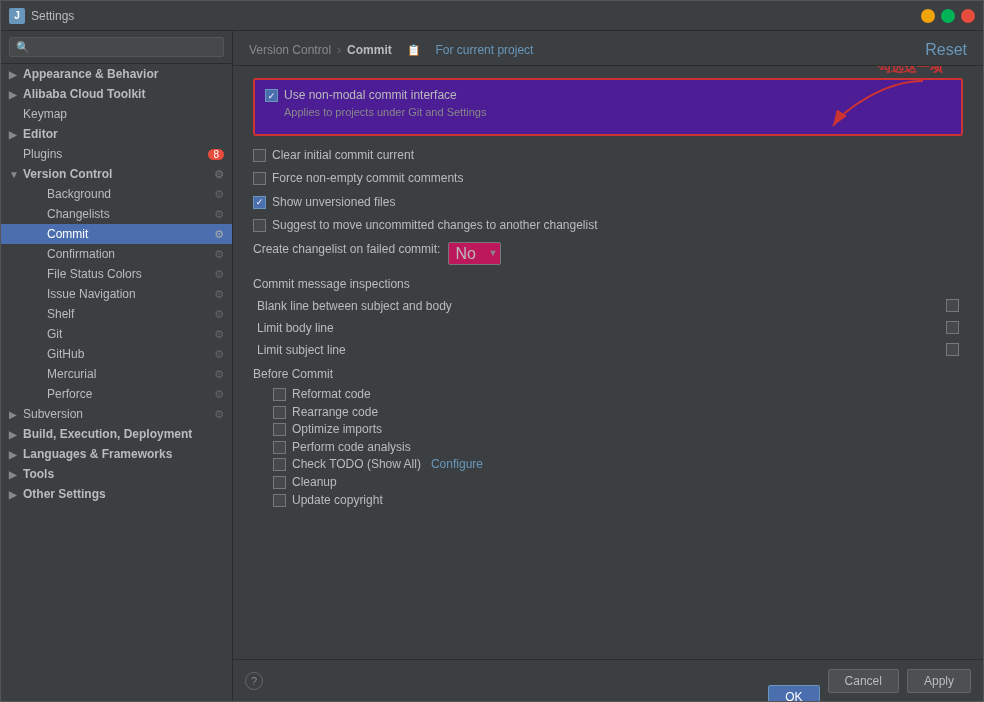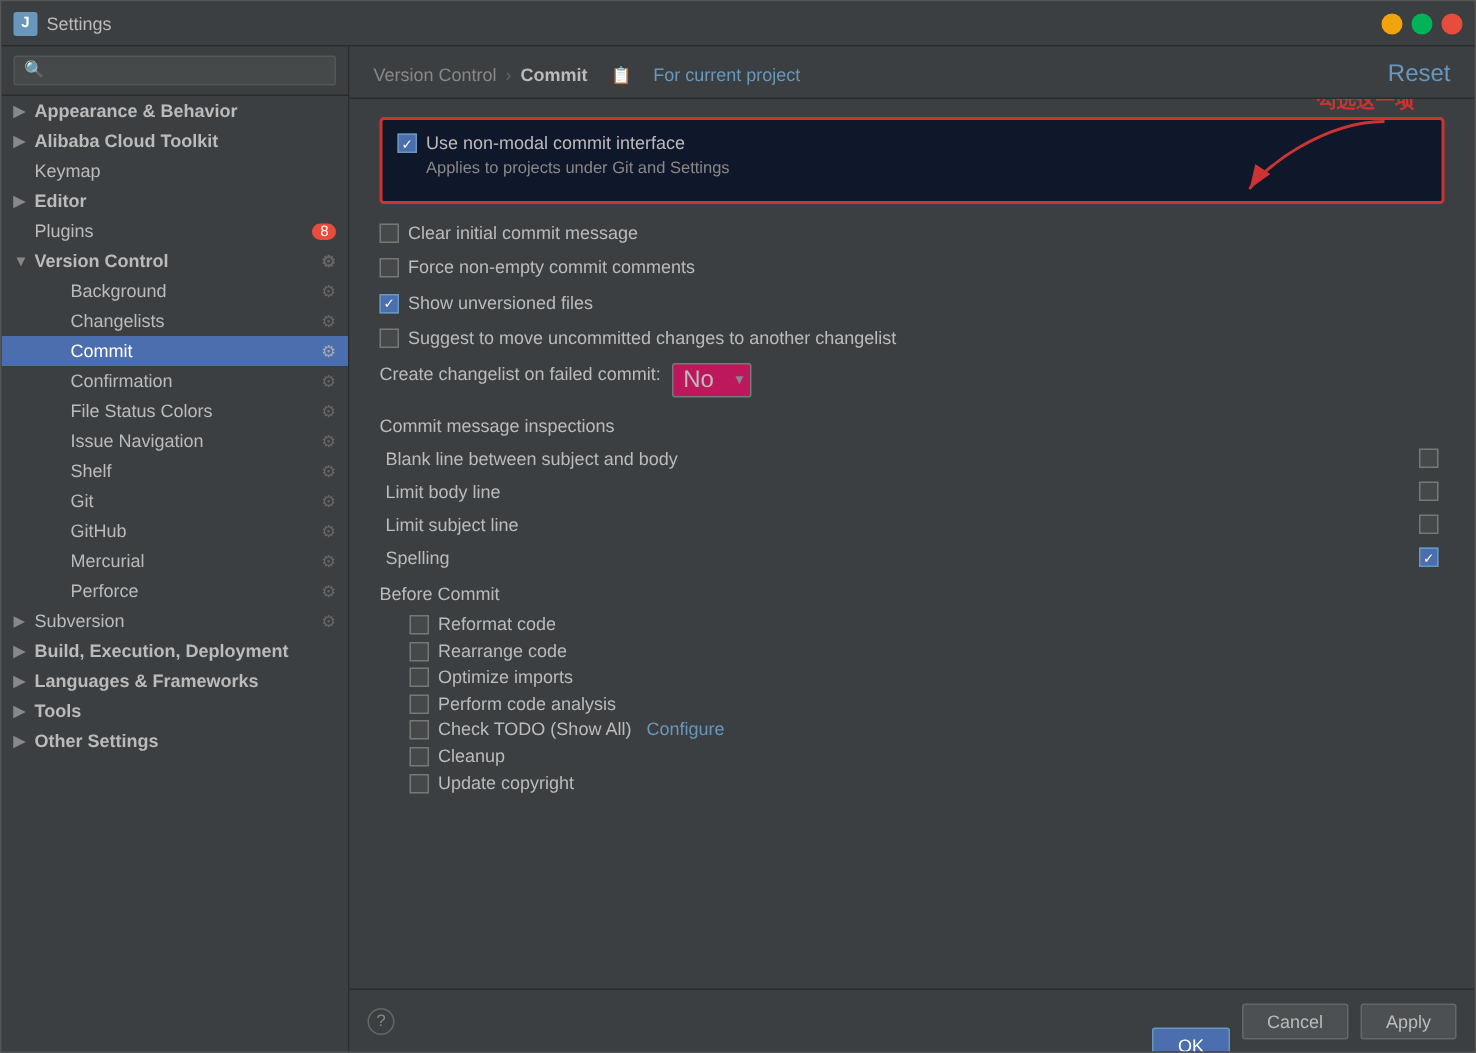--- a/index.html
+++ b/index.html
@@ -156,21 +156,21 @@
       flex: 1;
       overflow-y: auto;
       padding: 12px 20px;
     }
     
     .highlighted-section {
       border: 2px solid #cc3333;
       border-radius: 3px;
       padding: 8px 10px;
       margin-bottom: 12px;
-      background: #0f172a;
+      background: #4c1d95;
       position: relative;
     }
     .checkbox-row {
       display: flex;
       align-items: flex-start;
       margin-bottom: 8px;
       gap: 6px;
     }
     .checkbox-row.sub {
       margin-left: 20px;
@@ -525,21 +525,21 @@
                   <polygon points="0 0, 8 3, 0 6" fill="#cc3333"></polygon>
                 </marker>
               </defs>
               <path d="M 100 5 C 60 5, 20 35, 10 50" stroke="#cc3333" stroke-width="2" fill="none" marker-end="url(#arrowhead)"></path>
             </svg>
           </div>
         </div>
 
         <div class="checkbox-row">
           <div class="cb"></div>
-          <span class="cb-label">Clear initial commit message</span>
+          <span class="cb-label">Clear initial commit current</span>
         </div>
         <div class="checkbox-row">
           <div class="cb"></div>
           <span class="cb-label">Force non-empty commit comments</span>
         </div>
         <div class="checkbox-row">
           <div class="cb checked"></div>
           <span class="cb-label">Show unversioned files</span>
         </div>
         <div class="checkbox-row">
@@ -566,24 +566,20 @@
             <div class="inspection-cb"></div>
           </div>
           <div class="inspection-row">
             <span class="inspection-label">Limit body line</span>
             <div class="inspection-cb"></div>
           </div>
           <div class="inspection-row">
             <span class="inspection-label">Limit subject line</span>
             <div class="inspection-cb"></div>
           </div>
-          <div class="inspection-row">
-            <span class="inspection-label">Spelling</span>
-            <div class="inspection-cb checked"></div>
-          </div>
         </div>
 
         <div class="section-title before-commit-section">Before Commit</div>
         <div>
           <div class="checkbox-row sub">
             <div class="cb"></div>
             <span class="cb-label">Reformat code</span>
           </div>
           <div class="checkbox-row sub">
             <div class="cb"></div>

